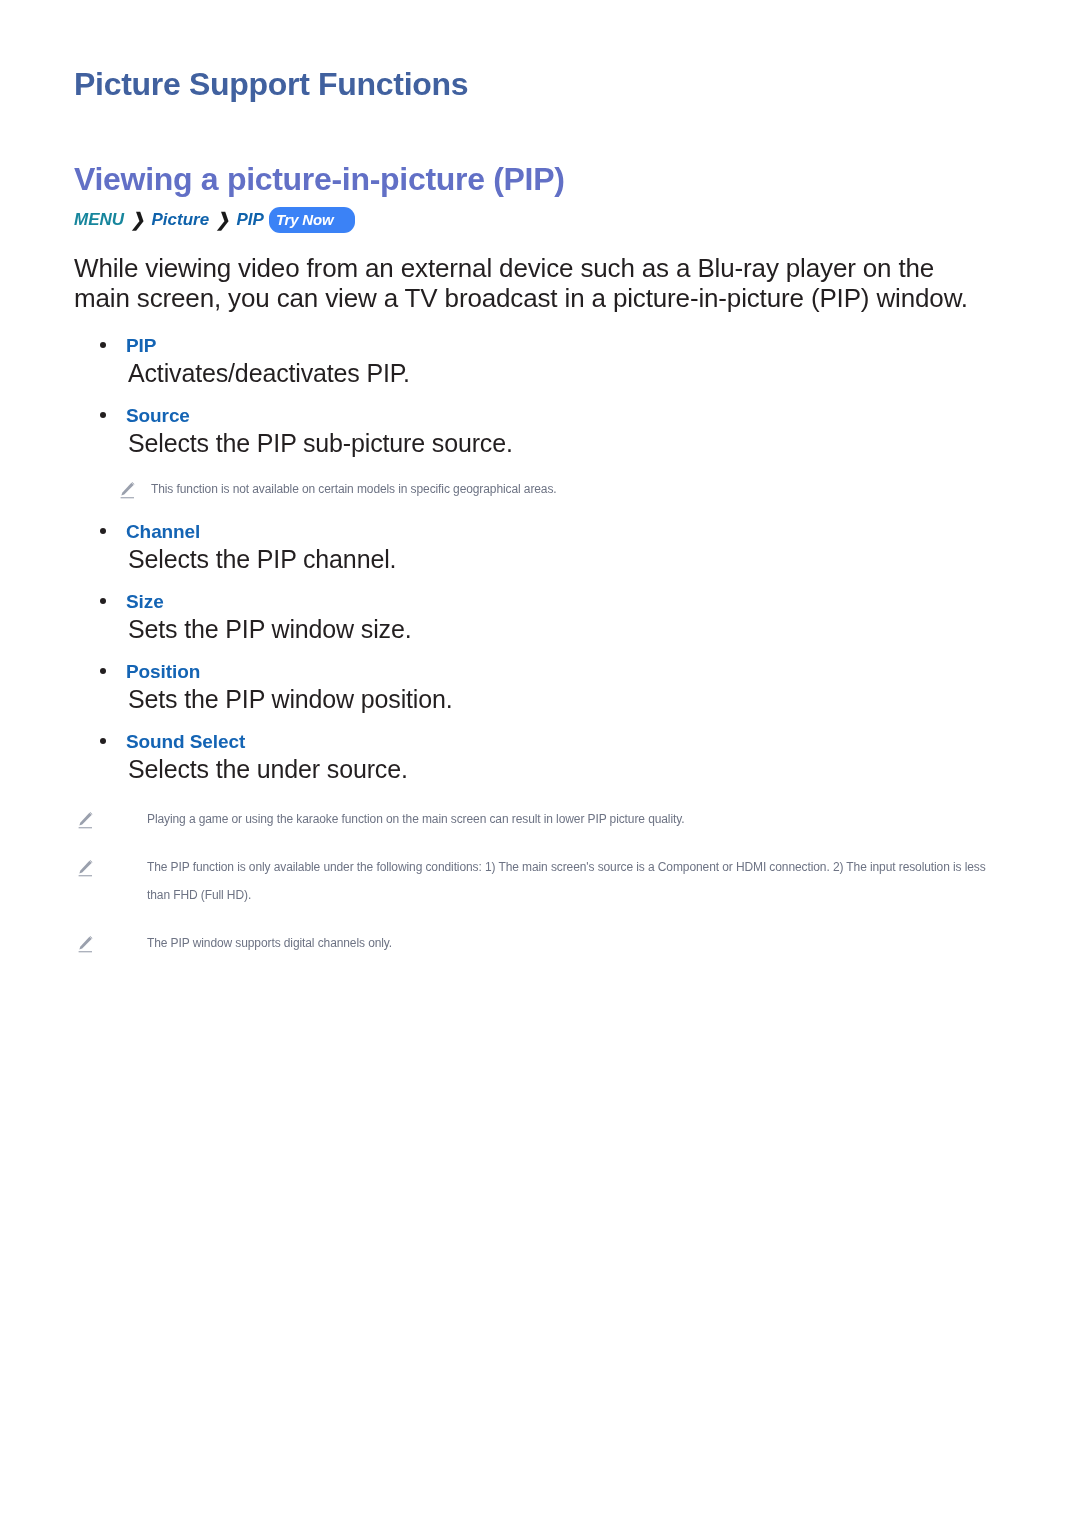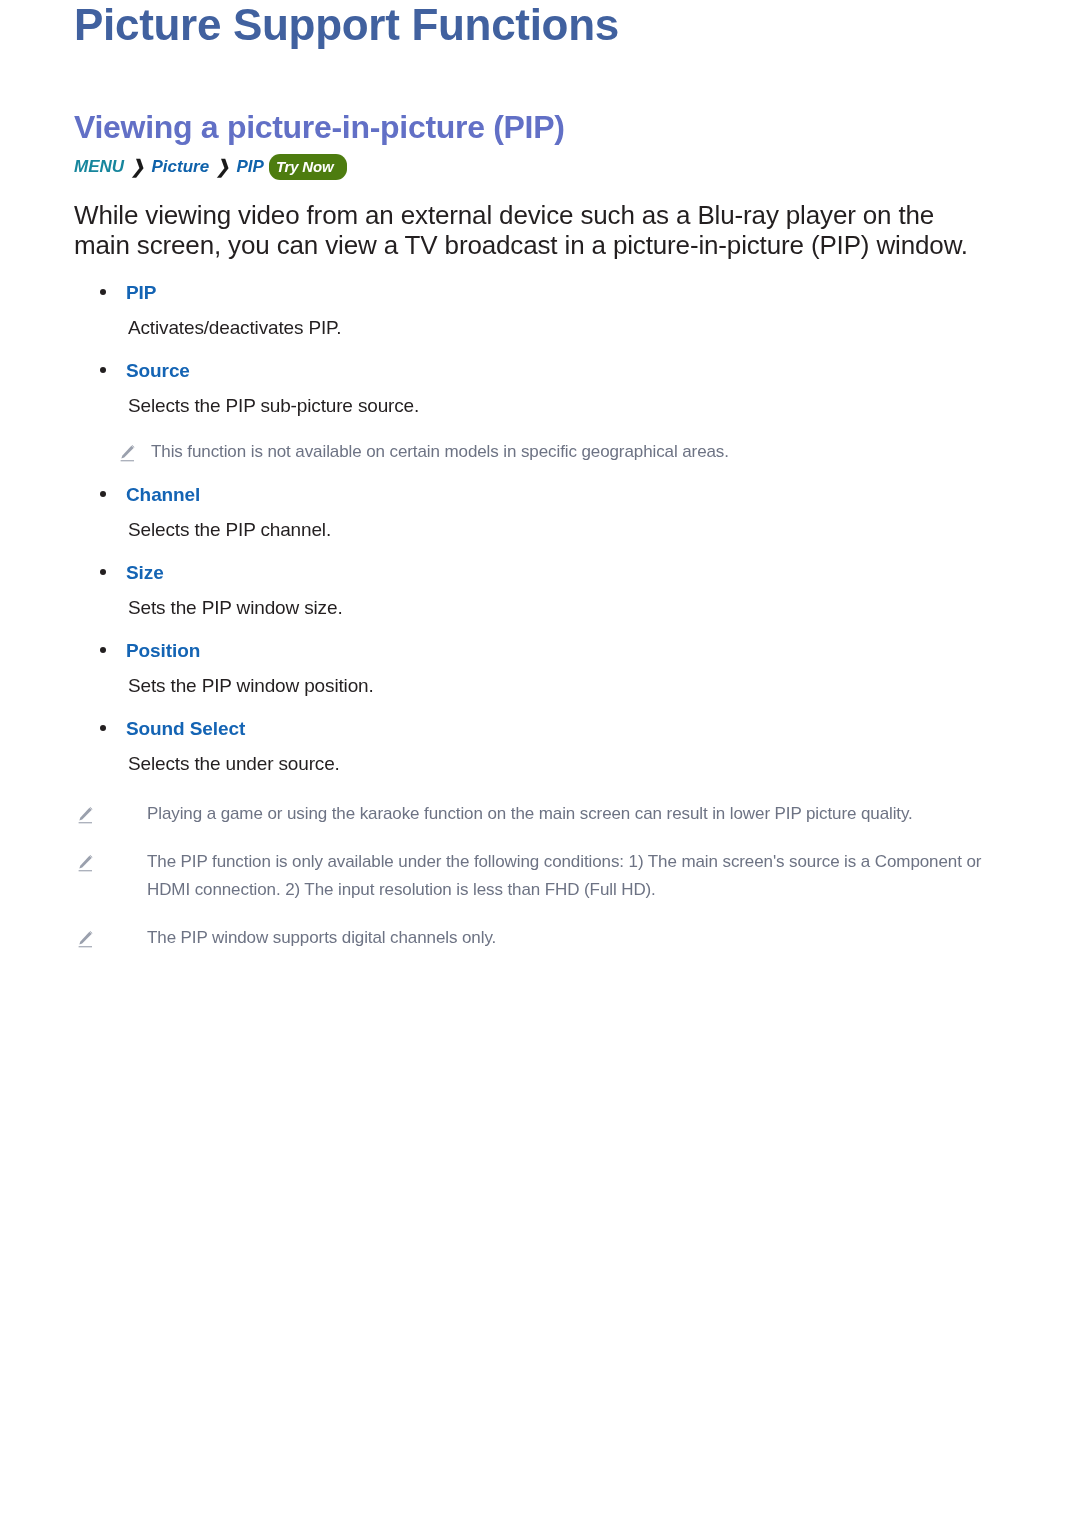--- a/index.html
+++ b/index.html
@@ -18,21 +18,22 @@
     position: relative;
     width: 1080px;
     height: 1527px;
     box-sizing: border-box;
     padding: 0 74px;
   }
 
   
   .h1 {
     margin: 0;
-    font-size: 44px;
+    padding-top: 66px;
+    font-size: 32px;
     font-weight: bold;
     letter-spacing: -0.3px;
     color: #41619f;
     line-height: 1.15;
   }
   .h2 {
     margin: 0;
     padding-top: 58px;
     font-size: 32px;
     font-weight: bold;
@@ -57,26 +58,26 @@
   .bc-sep {
     color: #1a1a1a;
     font-size: 16px;
     font-weight: bold;
     margin: 0 7px;
     transform: scaleY(1.15);
   }
   .trynow {
     display: inline-block;
     margin-left: 7px;
-    background: #4d7c0f;
+    background: #3b82f6;
     color: #ffffff;
     font-size: 15px;
     font-weight: bold;
     line-height: 1;
-    padding: 5px 14px 6px 7px;
+    padding: 5px 22px 6px 7px;
     border-radius: 11px;
     letter-spacing: -0.2px;
     position: relative;
     left: -2px;
   }
 
   
   .para {
     margin: 0;
     padding-top: 20px;
@@ -114,22 +115,22 @@
   }
   .bullet-label {
     font-size: 19px;
     font-weight: bold;
     line-height: 26px;
     color: #1464b4;
     letter-spacing: -0.1px;
   }
   .bullet-desc {
     margin-left: 54px;
-    margin-top: 8px;
-    font-size: 19px;
+    margin-top: 0;
+    font-size: 25px;
     line-height: 28px;
     color: #231f20;
     letter-spacing: -0.15px;
   }
 
   
   .note {
     display: flex;
     align-items: flex-start;
     margin-top: 18px;
@@ -138,21 +139,21 @@
   .note-indent { margin-left: 42px; }
   .note-icon {
     flex: 0 0 35px;
     width: 35px;
     height: 22px;
     position: relative;
     top: 5px;
   }
   .note-icon svg { display: block; }
   .note-text {
-    font-size: 17px;
+    font-size: 12px;
     line-height: 28px;
     color: #6d7384;
     letter-spacing: -0.1px;
     max-width: 865px;
   }
   .note-sub .note-text { max-width: 720px; }
   .notes-bottom { margin-top: 22px; }
   .notes-bottom .note { margin-top: 20px; gap: 38px; }
 </style>
 </head>

